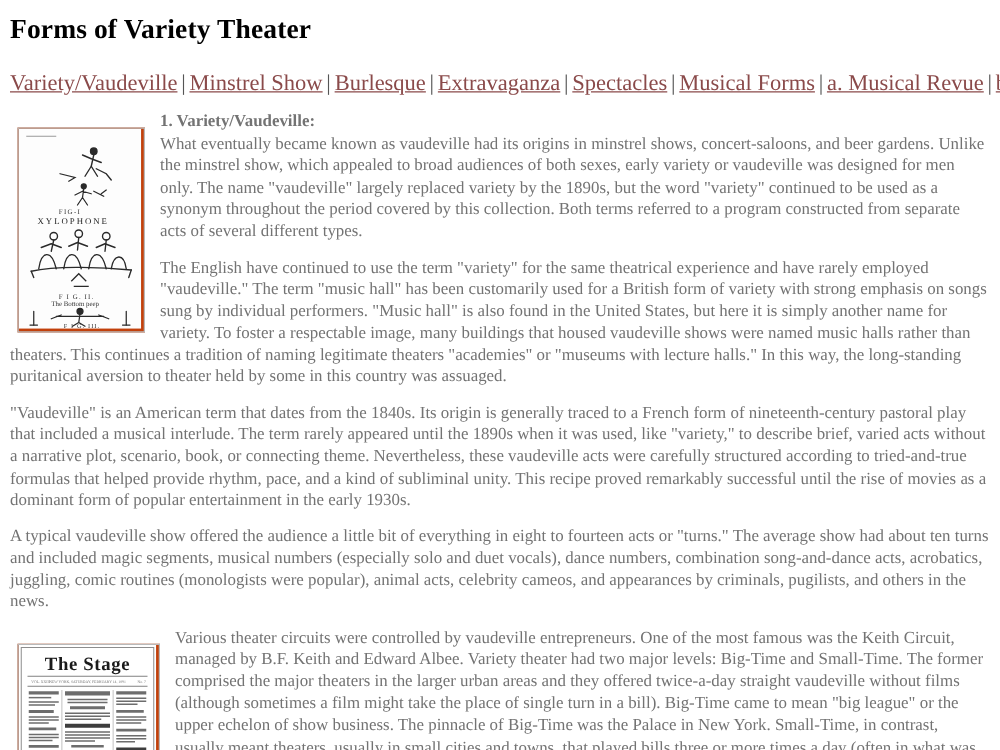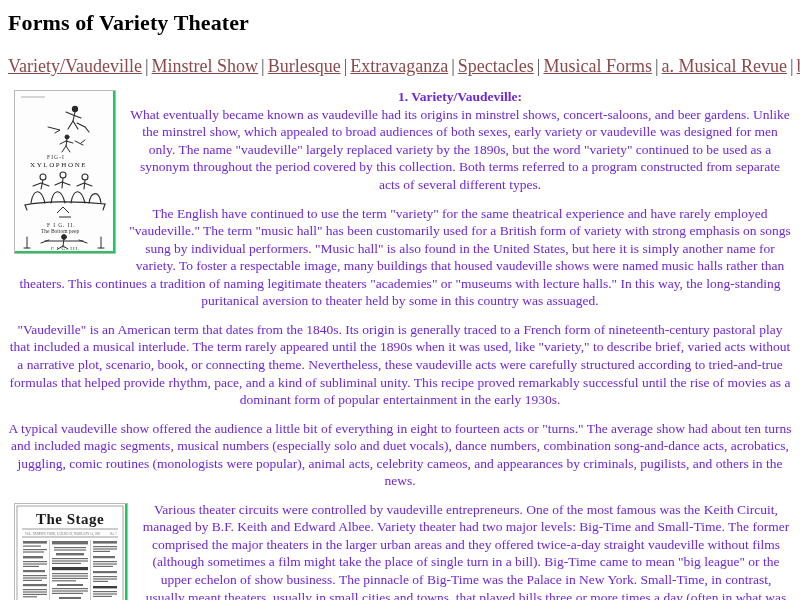--- a/index.html
+++ b/index.html
@@ -41,33 +41,33 @@
   }
   .navbar .sep {
     color: #555555;
     padding: 0 3px;
     text-decoration: none;
   }
   p.body-text {
     font-size: 13.5px;
     line-height: 1.30;
     margin: 0 0 11px 0;
-    text-align: center;
-    color: #6d28d9;
+    text-align: left;
+    color: #737373;
   }
   p.body-text .sec-head {
     font-weight: bold;
     display: block;
   }
   
   .illus {
     float: left;
-    margin: 2px 12px 4px 6px;
+    margin: 14px 12px 4px 6px;
     border: 1px solid #b9b9b9;
-    background: #22c55e;
+    background: #c2410c;
     position: relative;
     overflow: hidden;
   }
   .illus.sketch {
     width: 100px;
     height: 162px;
   }
   .illus.newspaper {
     width: 112px;
     height: 158px;

